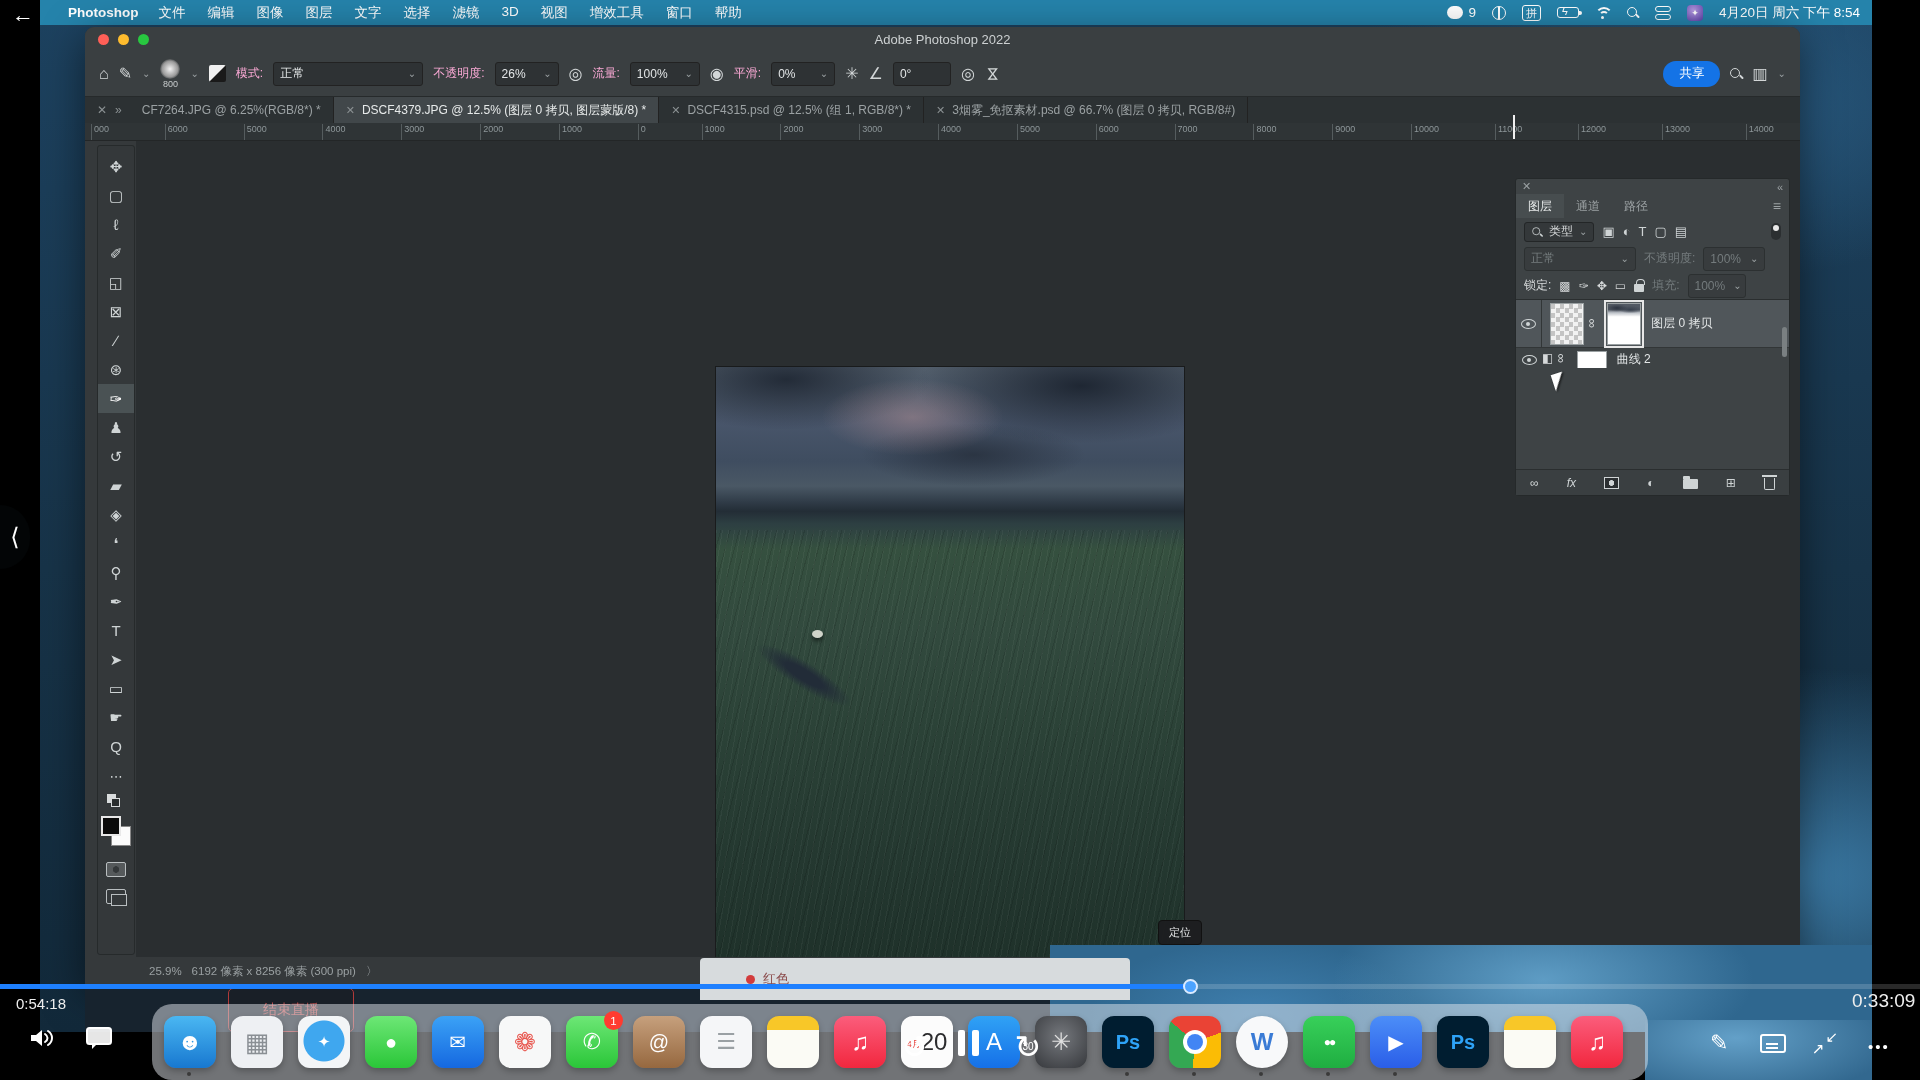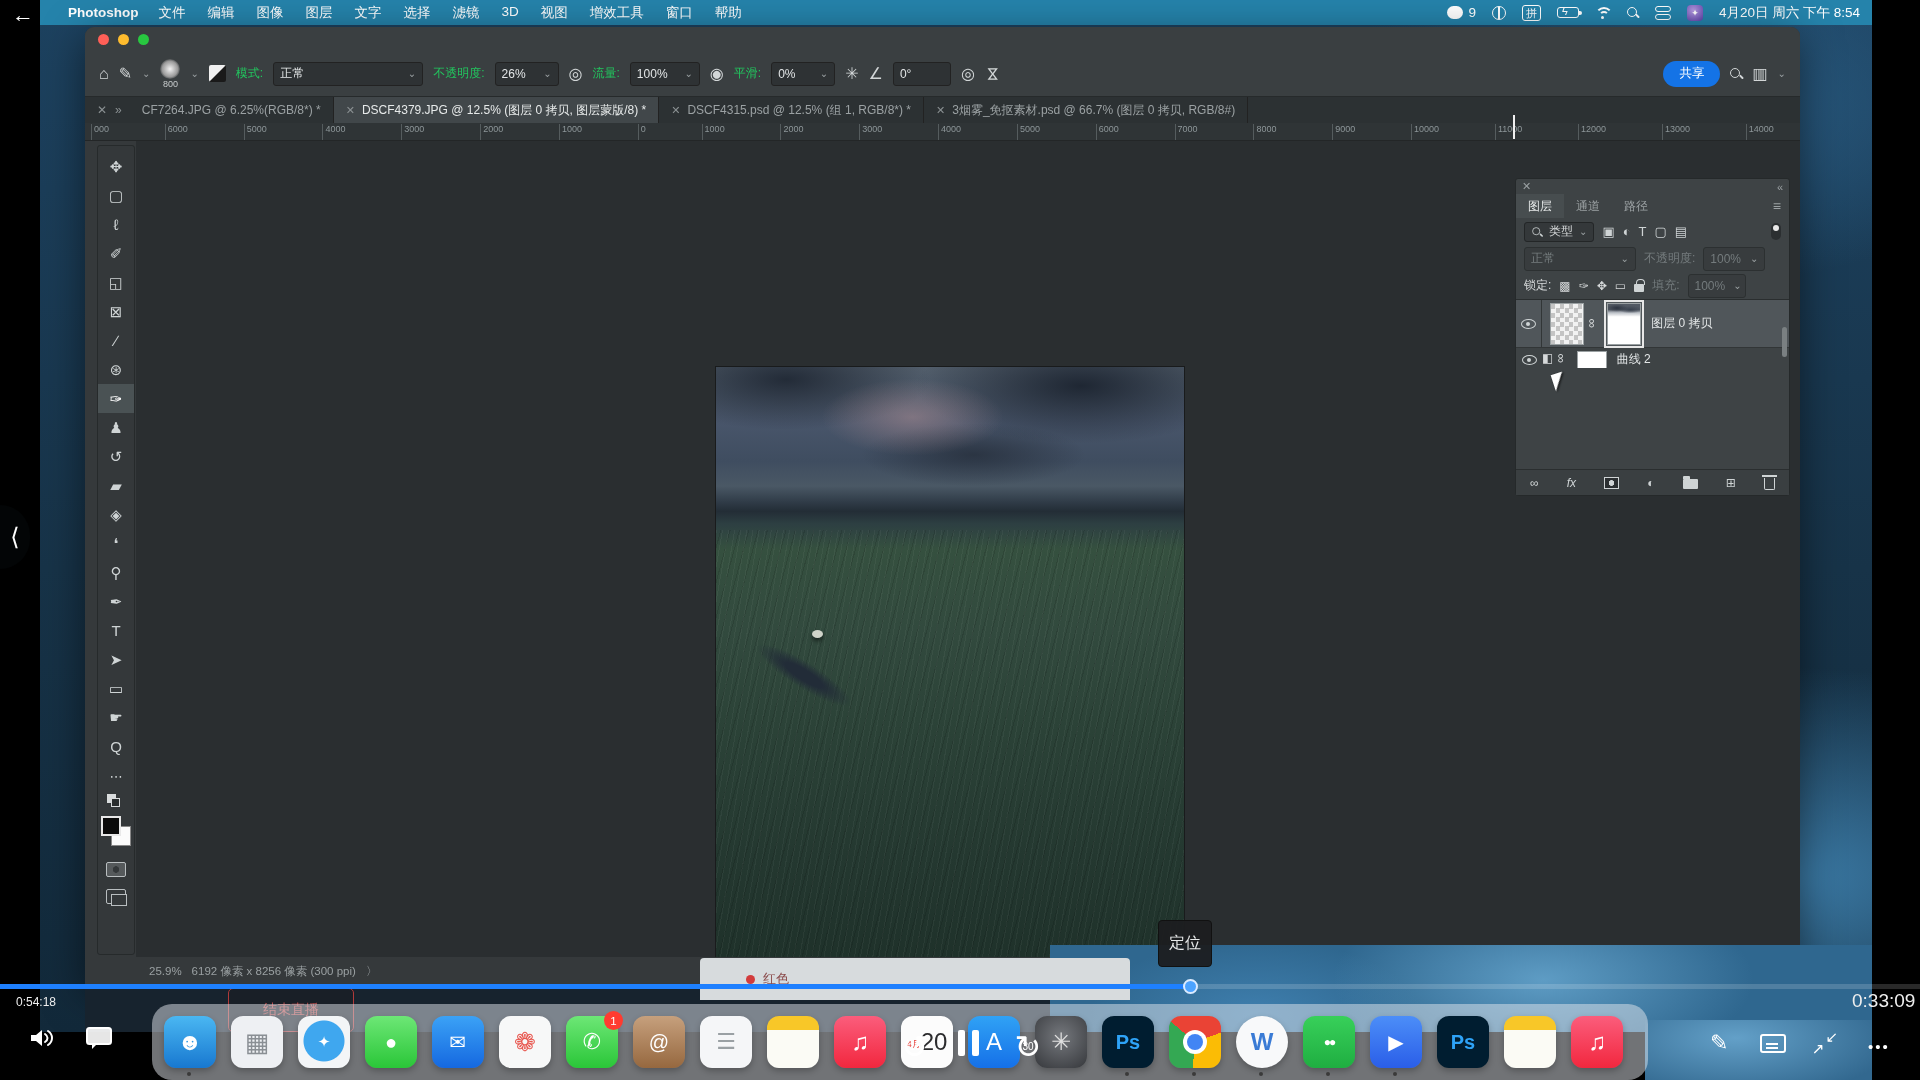--- a/index.html
+++ b/index.html
@@ -52,21 +52,21 @@
 
   .optionsbar { height:46px; background:#3a3f41; border-bottom:1px solid #262a2b; display:flex; align-items:center; gap:10px; padding:0 14px; }
   .ob-ic { font-size:16px; color:#d2d6d7; }
   .chev { font-size:10px; color:#9aa0a2; }
   .brushprev { display:flex; flex-direction:column; align-items:center; line-height:1; }
   .brushprev .blob { width:20px; height:20px; border-radius:50%; background:radial-gradient(circle,#f2f2f2 0%,#9a9a9a 55%,rgba(120,120,120,0) 75%); }
   .brushprev .num { font-size:9px; color:#c8cccd; margin-top:1px; }
   .preset { width:17px; height:17px; border-radius:2px; background:linear-gradient(135deg,#f0f0f0 48%,#1a1a1a 52%); }
   .dd { background:#2e3234; border:1px solid #222; border-radius:3px; height:24px; display:flex; align-items:center; padding:0 6px; gap:8px; color:#e3e6e7; }
   .dd .val { white-space:nowrap; }
-  .lab { color:#22c55e; white-space:nowrap; }
+  .lab { color:#f9a8d4; white-space:nowrap; }
   .share-btn { margin-left:auto; background:#1473e6; color:#fff; border-radius:13px; height:26px; padding:0 16px; display:flex; align-items:center; font-size:12.5px; }
   .butterfly { display:inline-block; transform:rotate(90deg); font-size:15px; }
 
   .tabbar { height:26px; background:#2c3133; display:flex; align-items:stretch; font-size:12px; color:#9ba1a3; }
   .tabbar .bar-x { display:flex; align-items:center; padding:0 8px 0 12px; color:#8b9193; }
   .tab { display:flex; align-items:center; gap:7px; padding:0 12px; border-right:1px solid #222; white-space:nowrap; }
   .tab .x { color:#8b9193; font-size:11px; }
   .tab.active { background:#41474a; color:#e7eaea; }
 
   .ruler { position:absolute; left:0; top:96px; width:100%; height:18px; background:#2f3436; border-bottom:1px solid #232627;
@@ -163,21 +163,21 @@
   
   .under-strip { position:absolute; left:45px; top:985px; width:1715px; height:47px; background:#17232e; }
   .blue-patch { position:absolute; left:1010px; top:945px; width:822px; height:87px;
      background: radial-gradient(280px 120px at 60% 40%, #5e9cc4 0%, rgba(70,130,170,0) 75%),
                  radial-gradient(220px 100px at 25% 80%, #3f7fae 0%, rgba(50,100,140,0) 75%), #2f678f; }
   .light-panel { position:absolute; left:660px; top:958px; width:430px; height:42px; background:#d7dbdd; border-radius:4px 4px 0 0; display:flex; align-items:center; padding-left:46px; gap:8px; color:#8a4a4a; font-size:13px; }
   .reddot { width:9px; height:9px; border-radius:50%; background:#d23c3c; }
   .endlive { position:absolute; left:188px; top:988px; width:126px; height:44px; border:1.5px solid #b03a3a; border-radius:5px; background:rgba(30,20,20,.25); color:#c05050; font-size:14px; display:flex; align-items:center; justify-content:center; filter:blur(.4px); }
 
   
-  .tooltip { position:absolute; left:1158px; top:920px; background:rgba(28,30,32,.95); border:1px solid #111; color:#e8eaea; font-size:16px; padding:12px 10px; border-radius:4px; z-index:40; }
+  .tooltip { position:absolute; left:1158px; top:920px; background:rgba(28,30,32,.95); border:1px solid #111; color:#e8eaea; font-size:11px; padding:4px 10px; border-radius:4px; z-index:40; }
 
   
   .wall-br { position:absolute; left:1645px; top:1020px; width:227px; height:60px;
      background:radial-gradient(160px 60px at 40% 30%, #63a0c8, #32688f); z-index:1; }
 
   .dock { position:absolute; left:152px; top:1004px; width:1496px; height:76px; z-index:20;
           background:rgba(225,230,235,.50); border-radius:20px; display:flex; align-items:center; gap:15px; padding:0 12px; }
   .dkic { position:relative; width:52px; height:52px; border-radius:12px; display:flex; align-items:center; justify-content:center;
           color:#fff; font-size:24px; box-shadow:0 3px 6px rgba(0,0,0,.25); flex:0 0 auto; }
   .dkic .rundot { position:absolute; bottom:-8px; left:23px; width:4px; height:4px; border-radius:50%; background:#3a3a3a; box-shadow:none; }
@@ -203,21 +203,21 @@
   .d-chrome .cc { width:24px; height:24px; border-radius:50%; background:#fff; display:flex; align-items:center; justify-content:center; }
   .d-chrome .cc::after { content:''; width:16px; height:16px; border-radius:50%; background:#4285f4; }
   .d-wolai { background:#f8f9fa; border-radius:50%; color:#3a7bd5; font-size:24px; font-weight:bold; }
   .d-wechat { background:linear-gradient(180deg,#38d05a,#1fae41); font-size:12px; letter-spacing:-2px; }
   .d-jianying { background:linear-gradient(180deg,#4c8ef8,#2a5ee8); font-size:20px; }
 
   
   .pbar-track { position:absolute; left:0; top:984px; width:1920px; height:5px; background:rgba(255,255,255,.16); z-index:30; }
   .pbar-fill { height:100%; background:#1e80ff; }
   .pbar-handle { position:absolute; left:1183px; top:-5px; width:15px; height:15px; border-radius:50%; background:#4da3ff; border:2px solid #dcebff; }
-  .ptime-l { position:absolute; left:16px; top:995px; color:#eee; font-size:12px; z-index:31; }
+  .ptime-l { position:absolute; left:16px; top:995px; color:#eee; font-size:15px; z-index:31; }
   .ptime-r { position:absolute; left:1852px; top:990px; color:#eee; font-size:19px; z-index:31; }
   .back-btn { position:absolute; left:12px; top:2px; color:#fff; font-size:22px; z-index:31; }
   .prev-btn { position:absolute; left:0px; top:505px; width:30px; height:64px; background:rgba(10,14,18,.35); border-radius:0 32px 32px 0;
               color:#fff; font-size:24px; display:flex; align-items:center; justify-content:center; z-index:31; }
   .ctl { position:absolute; z-index:32; color:#fff; }
   .spk { left:28px; top:1026px; }
   .chatic { left:86px; top:1026px; }
   .rew { left:895px; top:1028px; width:40px; height:40px; font-size:32px; text-align:center; line-height:38px; }
   .rew .n, .fwd .n { position:absolute; left:0; right:0; top:14px; font-size:10px; line-height:10px; }
   .pause { left:958px; top:1030px; display:flex; gap:7px; }
@@ -274,20 +274,21 @@
       <span class="purple-app">✦</span>
       <span>4月20日 周六 下午 8:54</span>
     </span>
   </div>
 
   <div class="ps">
     <div class="titlebar">
       <span class="tl r"></span>
       <span class="tl y"></span>
       <span class="tl g"></span>
+      <span class="wtitle">Adobe Photoshop 2022</span>
     </div>
 
     <div class="optionsbar">
       <span class="ob-ic">⌂</span>
       <span class="ob-ic">✎</span>
       <span class="chev">⌄</span>
       <span class="brushprev">
         <span class="blob"></span>
         <span class="num">800</span>
       </span>

